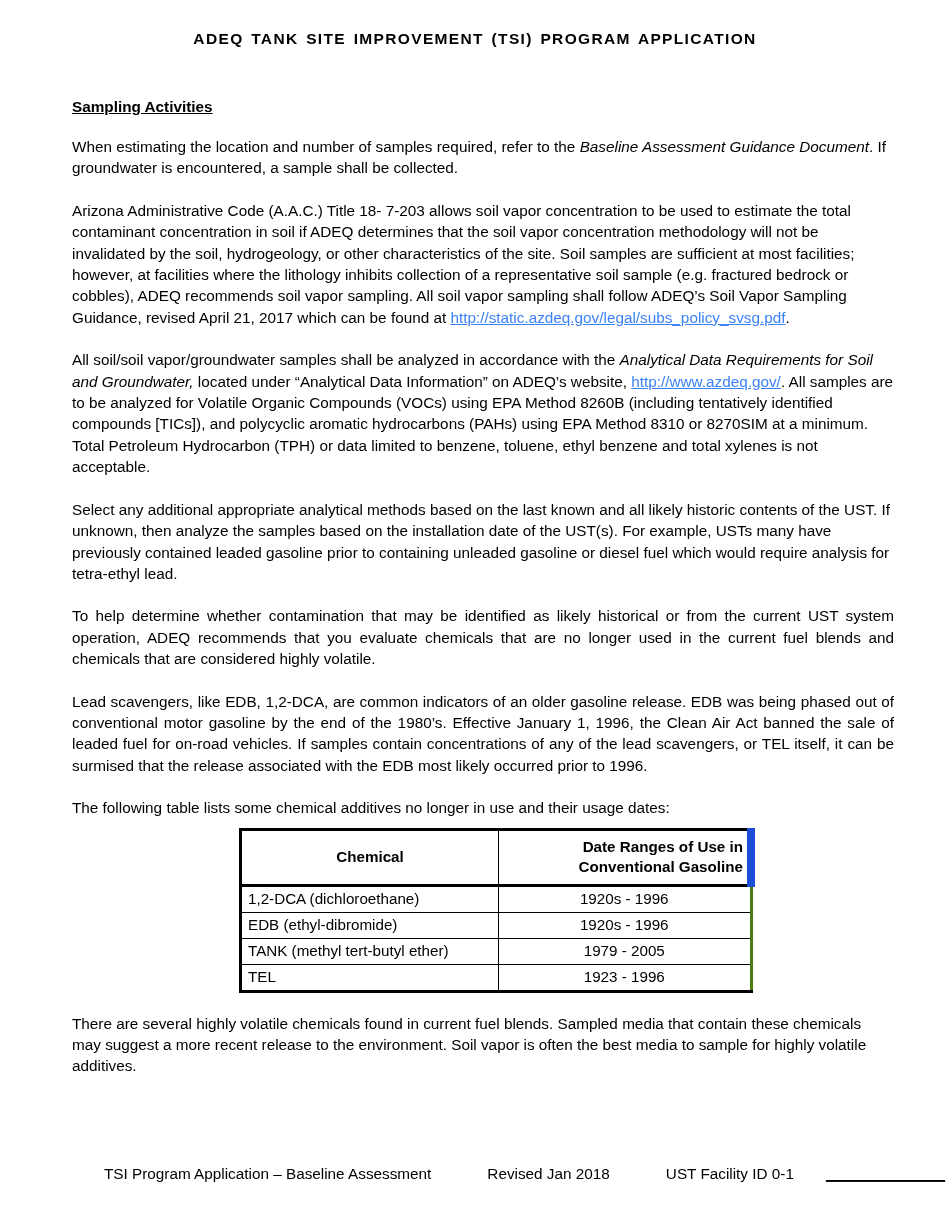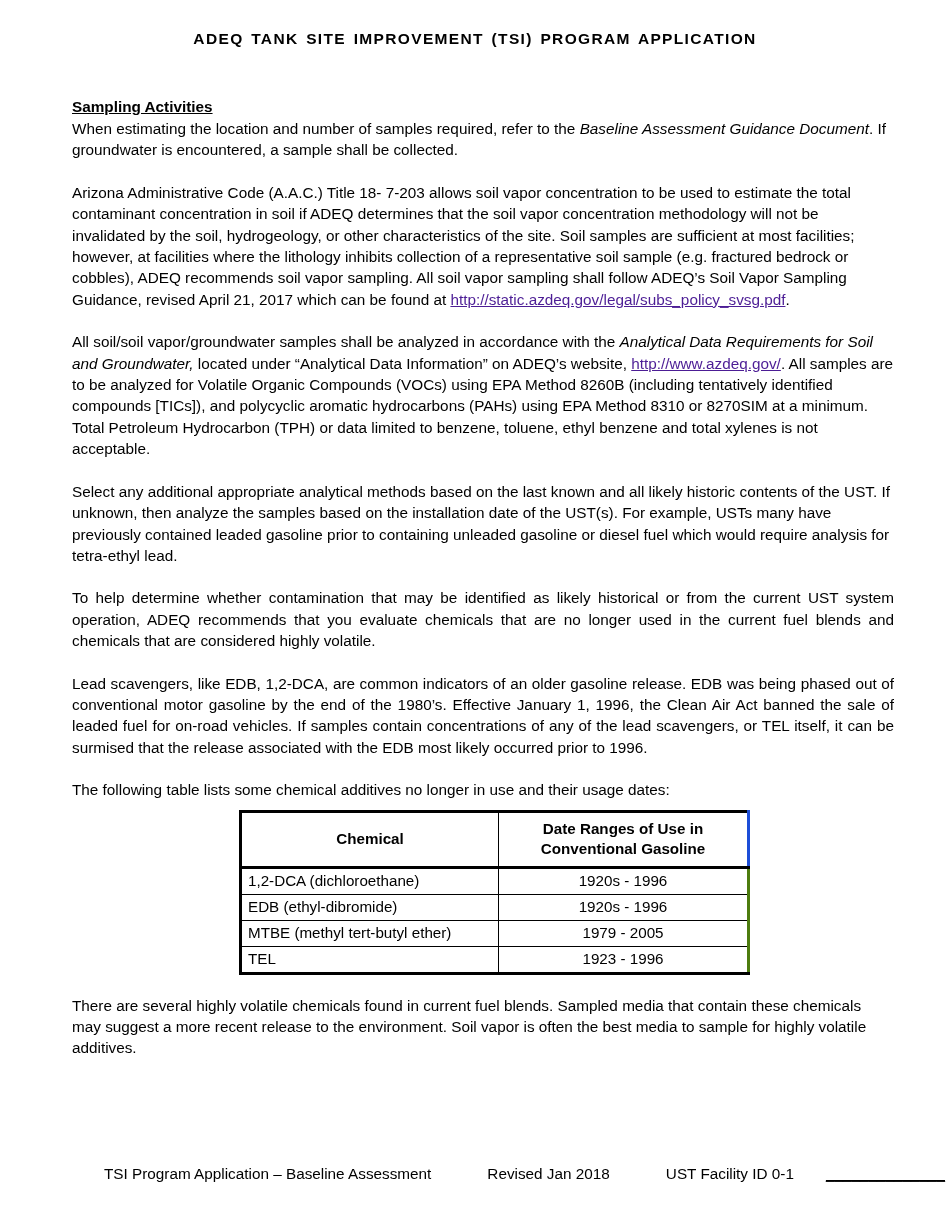--- a/index.html
+++ b/index.html
@@ -42,21 +42,21 @@
     position: absolute;
     left: 72px;
     top: 96px;
     width: 822px;
   }
 
   .section-heading {
     font-size: 15.3px;
     font-weight: bold;
     text-decoration: underline;
-    margin: 0 0 1px 0;
+    margin: 0 0 19px 0;
     line-height: 21px;
   }
 
   p.para {
     font-size: 15.3px;
     line-height: 21.4px;
     margin: 0 0 0 0;
     text-align: left;
     hyphens: none;
   }
@@ -69,21 +69,21 @@
   }
   .gap-sm {
     height: 20px;
   }
 
   em.title-italic {
     font-style: italic;
   }
   a.doclink,
   span.doclink {
-    color: #4c1d95;
+    color: #3b82f6;
     text-decoration: underline;
     word-break: keep-all;
   }
 
   
   .table-wrap {
     margin-top: 9px;
   }
   table.chem-table {
     border-collapse: collapse;
@@ -102,21 +102,22 @@
     font-weight: bold;
     text-align: center;
     padding: 6px 4px 7px 4px;
     border-top: 3px solid #000;
     border-bottom: 3px solid #000;
   }
   table.chem-table thead th.col-chem {
     border-left: 3px solid #000;
   }
   table.chem-table thead th.col-dates {
-    border-right: 3px solid #1d4ed8;
+    border-right: 8px solid #1d4ed8;
+    text-align: right;
   }
   table.chem-table tbody td {
     padding: 2px 6px 3px 6px;
     height: 20px;
   }
   table.chem-table tbody td.cell-chem {
     text-align: left;
     border-left: 3px solid #000;
     margin-left: 25px;
   }
@@ -193,21 +194,21 @@
         <tbody>
           <tr>
             <td class="cell-chem">1,2-DCA (dichloroethane)</td>
             <td class="cell-dates">1920s - 1996</td>
           </tr>
           <tr>
             <td class="cell-chem">EDB (ethyl-dibromide)</td>
             <td class="cell-dates">1920s - 1996</td>
           </tr>
           <tr>
-            <td class="cell-chem">MTBE (methyl tert-butyl ether)</td>
+            <td class="cell-chem">TANK (methyl tert-butyl ether)</td>
             <td class="cell-dates">1979 - 2005</td>
           </tr>
           <tr>
             <td class="cell-chem">TEL</td>
             <td class="cell-dates">1923 - 1996</td>
           </tr>
         </tbody>
       </table>
     </div>
 

